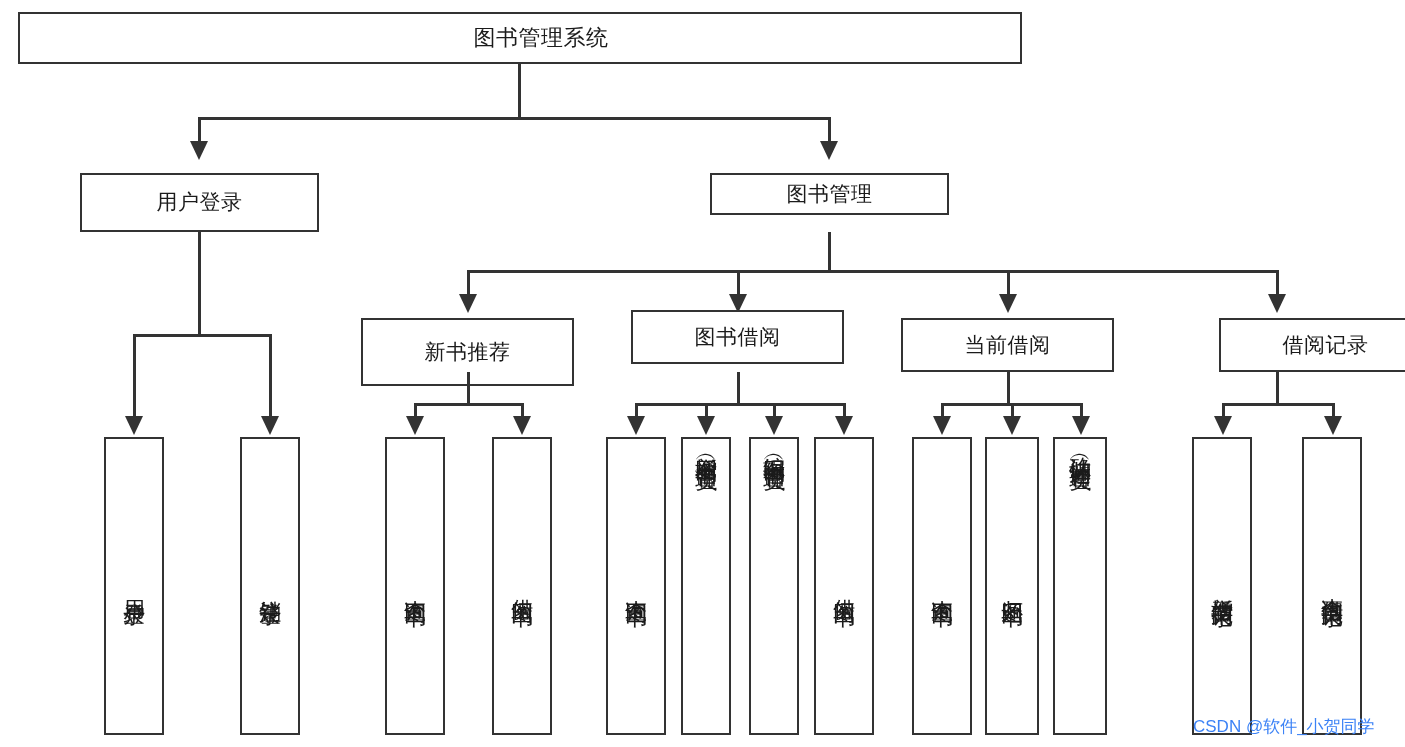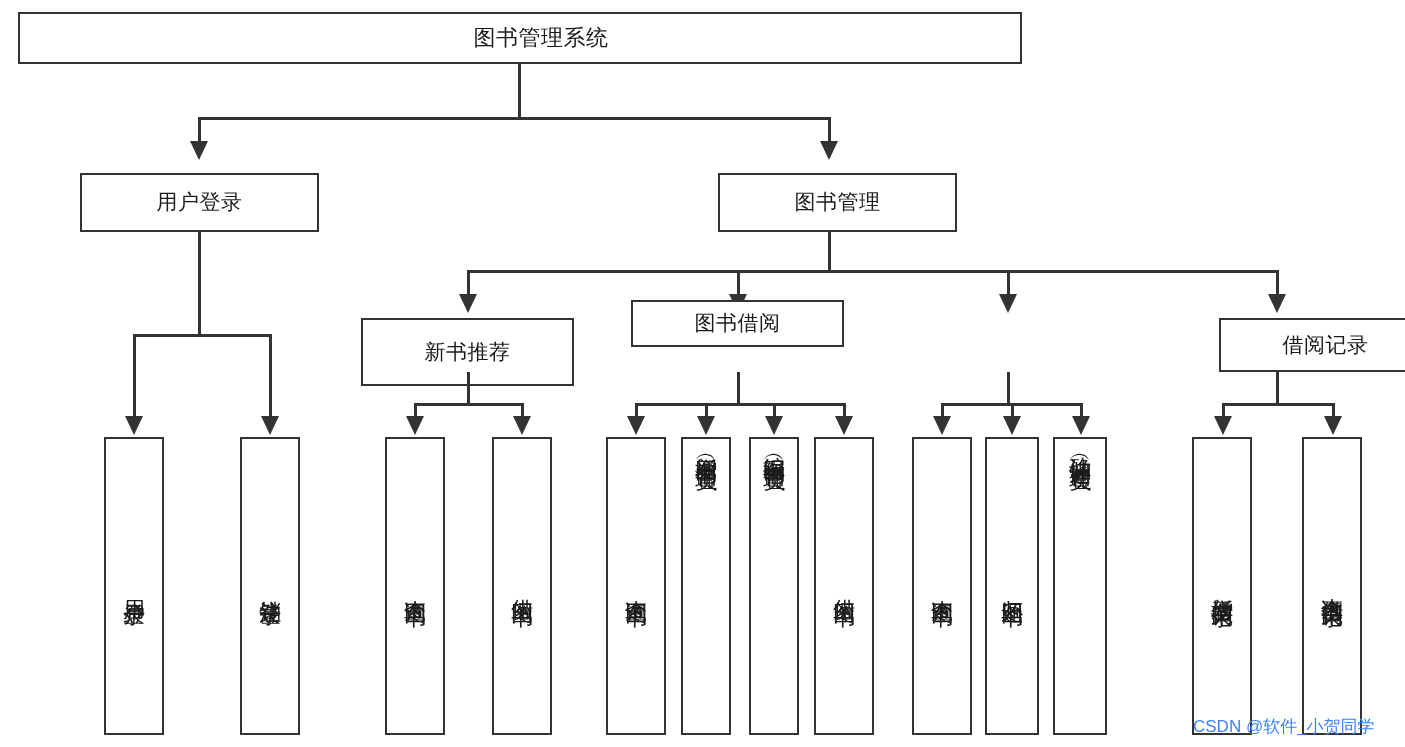--- a/index.html
+++ b/index.html
@@ -96,21 +96,21 @@
   <div class="hline" style="left:198px;top:117px;width:633px;"></div>
 
   <div class="vline" style="left:198px;top:117px;height:26px;"></div>
   <div class="arrow" style="left:190px;top:141px;"></div>
   <div class="vline" style="left:828px;top:117px;height:26px;"></div>
   <div class="arrow" style="left:820px;top:141px;"></div>
 
   <div class="node horiz" style="left:80px;top:173px;width:239px;height:59px;">
     <span class="label">用户登录</span>
   </div>
-  <div class="node horiz" style="left:710px;top:173px;width:239px;height:59px;margin-left:8px;">
+  <div class="node horiz" style="left:710px;top:173px;width:239px;height:42px;">
     <span class="label">图书管理</span>
   </div>
 
   <div class="vline" style="left:198px;top:232px;height:104px;"></div>
   <div class="hline" style="left:133px;top:334px;width:139px;"></div>
   <div class="vline" style="left:133px;top:334px;height:84px;"></div>
   <div class="arrow" style="left:125px;top:416px;"></div>
   <div class="vline" style="left:269px;top:334px;height:84px;"></div>
   <div class="arrow" style="left:261px;top:416px;"></div>
 
@@ -121,22 +121,25 @@
   <div class="vline" style="left:737px;top:270px;height:26px;"></div>
   <div class="arrow" style="left:729px;top:294px;"></div>
   <div class="vline" style="left:1007px;top:270px;height:26px;"></div>
   <div class="arrow" style="left:999px;top:294px;"></div>
   <div class="vline" style="left:1276px;top:270px;height:26px;"></div>
   <div class="arrow" style="left:1268px;top:294px;"></div>
 
   <div class="node horiz" style="left:361px;top:318px;width:213px;height:68px;">
     <span class="label">新书推荐</span>
   </div>
-  <div class="node horiz" style="left:631px;top:300px;width:213px;height:47px;">
+  <div class="node horiz" style="left:631px;top:310px;width:213px;height:54px;">
     <span class="label">图书借阅</span>
+  </div>
+  <div class="node horiz" style="left:901px;top:318px;width:213px;height:54px;">
+    <span class="label">当前借阅</span>
   </div>
   <div class="node horiz" style="left:1171px;top:318px;width:213px;height:54px;margin-left:48px;">
     <span class="label">借阅记录</span>
   </div>
 
   <div class="vline" style="left:467px;top:372px;height:33px;"></div>
   <div class="hline" style="left:414px;top:403px;width:110px;"></div>
   <div class="vline" style="left:414px;top:403px;height:15px;"></div>
   <div class="arrow" style="left:406px;top:416px;"></div>
   <div class="vline" style="left:521px;top:403px;height:15px;"></div>

